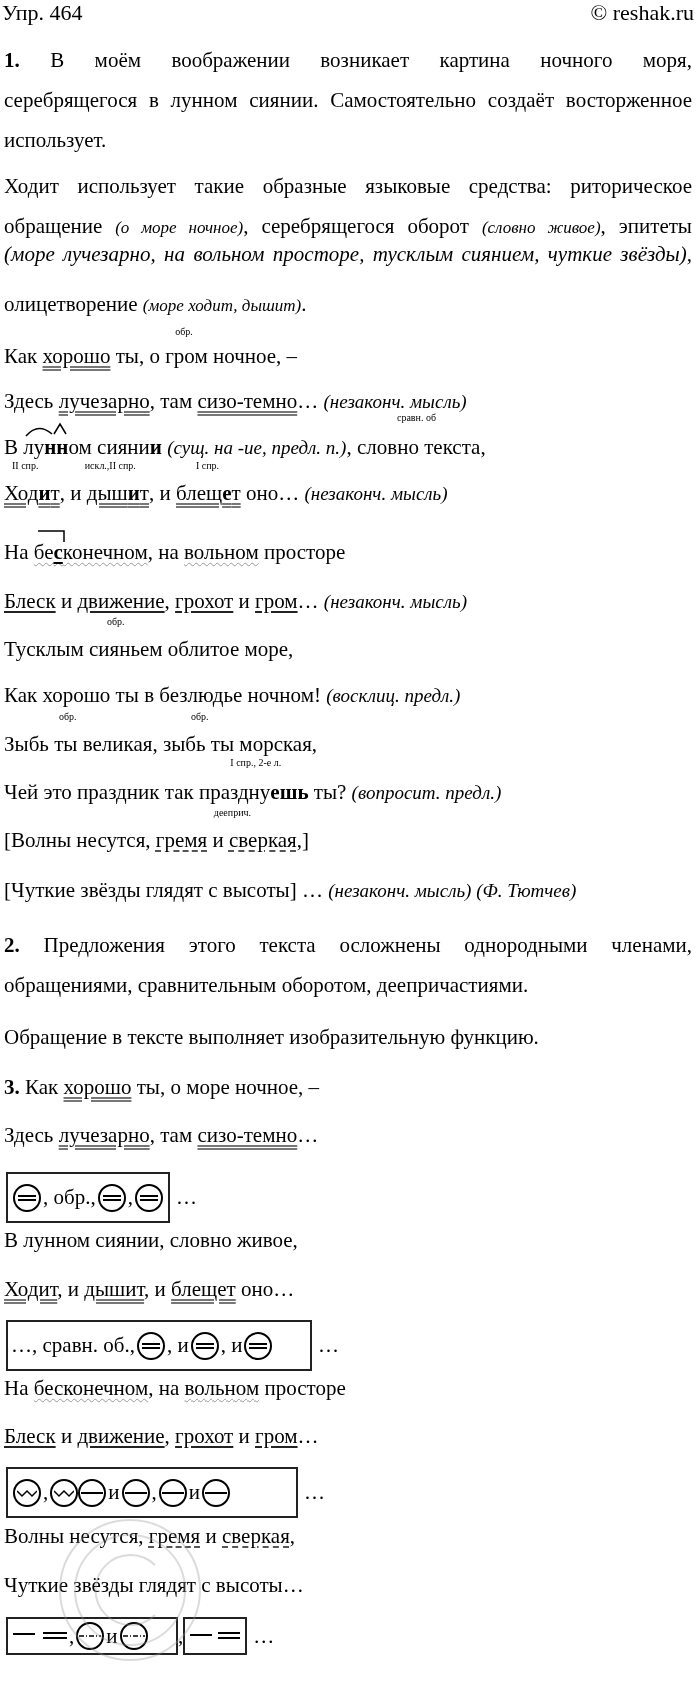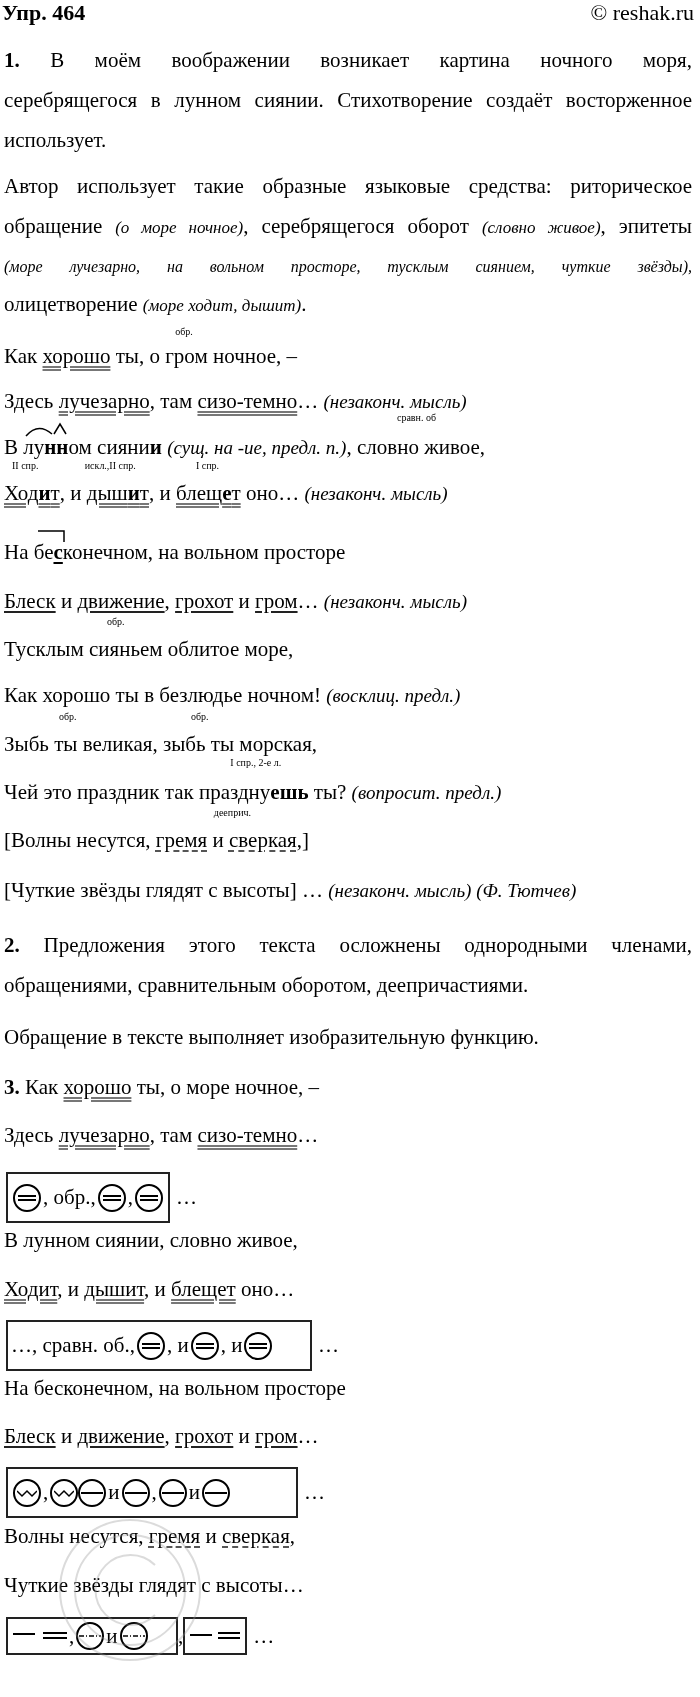--- a/index.html
+++ b/index.html
@@ -2,66 +2,66 @@
 <html><head>
 <meta charset="utf-8">
 <style>
   html, body { margin: 0; padding: 0; background: #ffffff; }
   body {
     width: 700px; height: 1697px; position: relative; overflow: hidden;
     font-family: "Liberation Serif", serif; color: #000; font-size: 21px;
   }
   .line { position: absolute; left: 4px; right: 8px; white-space: nowrap; line-height: 26px; }
   .just { white-space: normal; text-align: justify; text-align-last: justify; }
-  .header-left { position: absolute; left: 2px; top: 0px; font-weight: bold; font-size: 22px; }
+  .header-left { position: absolute; left: 2px; top: 0px; font-weight: normal; font-size: 22px; }
   .header-right { position: absolute; right: 6px; top: 0px; font-size: 22px; }
   b { font-weight: bold; }
   .it { font-style: italic; font-size: 17px; }
   .it2 { font-style: italic; font-size: 19px; }
   .u2 { text-decoration: underline; text-decoration-style: double; text-decoration-color: #777; text-underline-offset: 3px; }
   .u1 { text-decoration: underline; text-decoration-color: #222; text-underline-offset: 3px; }
-  .uw { text-decoration-style: wavy; text-decoration-color: #999; text-underline-offset: 3px; text-decoration-thickness: 1px; }
+  .uw { text-decoration: underline; text-decoration-style: wavy; text-decoration-color: #999; text-underline-offset: 3px; text-decoration-thickness: 1px; }
   .ud { text-decoration: underline; text-decoration-style: dashed; text-decoration-color: #555; text-underline-offset: 3px; }
   .sup { position: relative; }
   .sup .note { position: absolute; top: -17px; left: 0; font-size: 10px; white-space: nowrap; line-height: 10px; }
   .scheme { position: absolute; left: 6px; display: flex; align-items: center; white-space: nowrap; }
   .box { border: 2px solid #222; display: inline-flex; align-items: center; padding: 2px 3px; height: 51px; box-sizing: border-box; font-size: 21px; }
   .circ { width: 28px; height: 28px; border: 2px solid #000; border-radius: 50%; box-sizing: border-box; display: inline-flex; align-items: center; justify-content: center; margin: 0 2px; }
   .circ svg { display: block; }
   .after { margin-left: 6px; }
   .arc { position: absolute; }
   .watermark { position: absolute; left: 20px; top: 1360px; width: 300px; height: 340px; pointer-events: none; opacity: 0.35; }
 </style>
 </head>
 <body>
 
 <div>
 
   <div class="header-left">Упр. 464</div>
   <div class="header-right">© reshak.ru</div>
 
   <div class="line just" style="top:47px"><b>1.</b> <span>В моём воображении возникает картина ночного моря,</span></div>
-  <div class="line just" style="top:87px">серебрящегося в лунном сиянии. Стихотворение создаёт восторженное</div>
+  <div class="line just" style="top:87px">серебрящегося в лунном сиянии. Самостоятельно создаёт восторженное</div>
   <div class="line" style="top:127px">использует.</div>
 
-  <div class="line just" style="top:173px">Автор использует такие образные языковые средства: риторическое</div>
+  <div class="line just" style="top:173px">Ходит использует такие образные языковые средства: риторическое</div>
   <div class="line just" style="top:213px"><span>обращение </span><span class="it">(о море ночное)</span><span>, серебрящегося оборот </span><span class="it">(словно живое)</span><span>, эпитеты</span></div>
-  <div class="line just it" style="top:254px; font-size:16px">(море лучезарно, на вольном просторе, тусклым сиянием, чуткие звёзды),</div>
+  <div class="line just it" style="top:241px; font-size:21px">(море лучезарно, на вольном просторе, тусклым сиянием, чуткие звёзды),</div>
   <div class="line" style="top:291px"><span>олицетворение </span><span class="it">(море ходит, дышит)</span><span>.</span></div>
 
   <div class="line" style="top:343px"><span>Как </span><span class="u2">хорошо</span><span> ты, о </span><span class="sup"><span>гром</span><span class="note" style="left:10px">обр.</span></span><span> ночное, –</span></div>
 
   <div class="line" style="top:388px"><span>Здесь </span><span class="u2">лучезарно</span><span>, там </span><span class="u2">сизо-темно</span><span>… </span><span class="it2">(незаконч. мысль)</span></div>
 
   <div class="line" style="top:434px">
     <svg class="arc" style="left:20px; top:-12px" width="50" height="16">
         <path d="M2 14 Q14 0 28 12" fill="none" stroke="#000" stroke-width="1.5"></path>
         <path d="M30 12 L36 2 L42 12" fill="none" stroke="#000" stroke-width="1.5"></path>
       </svg>
-    <span>В лу</span><b>нн</b><span>ом сияни</span><b>и</b><span> </span><span class="it2">(сущ. на -ие, предл. п.)</span><span>, </span><span class="sup"><span>словно живое</span><span class="note" style="left:40px; top:-22px">сравн. об</span></span><span>,</span></div>
+    <span>В лу</span><b>нн</b><span>ом сияни</span><b>и</b><span> </span><span class="it2">(сущ. на -ие, предл. п.)</span><span>, </span><span class="sup"><span>словно текста</span><span class="note" style="left:40px; top:-22px">сравн. об</span></span><span>,</span></div>
 
   <div class="line" style="top:480px"><span class="sup u2"><span>Ход</span><b>и</b><span>т</span><span class="note" style="left:8px; top:-20px">II спр.</span></span><span>, и </span><span class="sup u2"><span>дыш</span><b>и</b><span>т</span><span class="note" style="left:-2px; top:-20px">искл.,II спр.</span></span><span>, и </span><span class="sup u2"><span>блещ</span><b>е</b><span>т</span><span class="note" style="left:20px; top:-20px">I спр.</span></span><span> оно… </span><span class="it2">(незаконч. мысль)</span></div>
 
   <div class="line" style="top:539px">
     <svg class="arc" style="left:32px; top:-10px" width="32" height="14">
         <path d="M2 2 L28 2 L28 13" fill="none" stroke="#000" stroke-width="1.5"></path>
       </svg>
     <span>На </span><span class="uw"><span>бе</span><b style="text-decoration:underline">с</b><span>конечном</span></span><span>, на </span><span class="uw">вольном</span><span> просторе</span></div>
 
   <div class="line" style="top:588px"><span class="u1">Блеск</span><span> и </span><span class="u1">движение</span><span>, </span><span class="u1">грохот</span><span> и </span><span class="u1">гром</span><span>… </span><span class="it2">(незаконч. мысль)</span></div>

